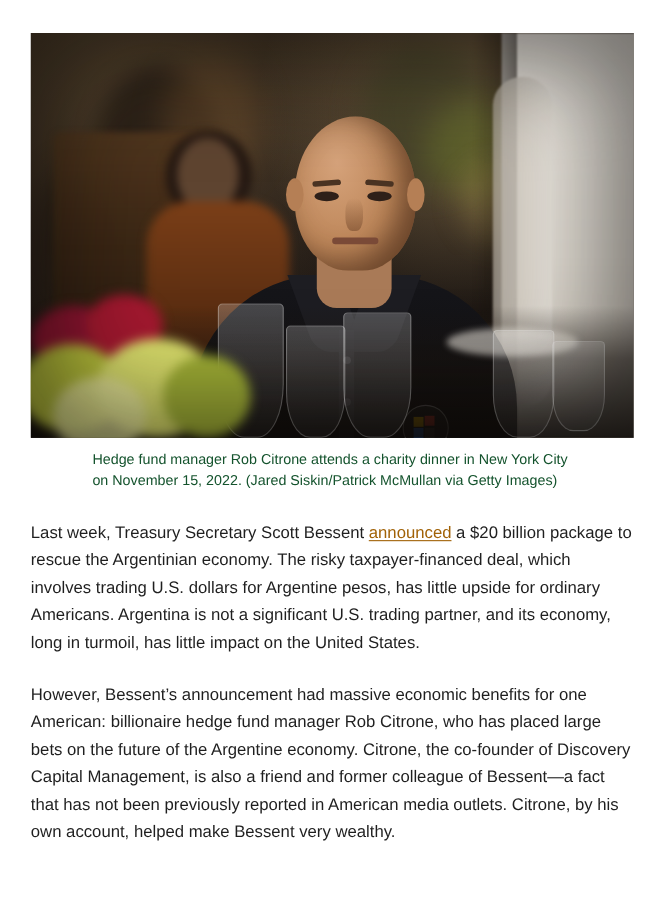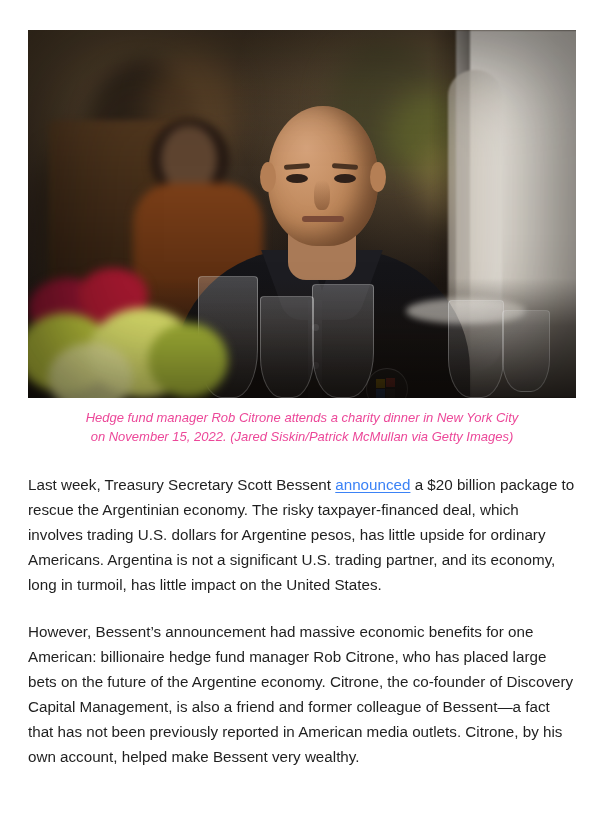--- a/index.html
+++ b/index.html
@@ -238,40 +238,38 @@
   .em4 { left: 19px; top: 20px; background: #3a3a3a; }
   .photo-vignette {
     position: absolute; inset: 0;
     box-shadow: inset 0 0 90px 28px rgba(10,7,5,.55);
     pointer-events: none;
   }
   
   .caption {
     margin: 10px 0 0 0;
     padding: 0 56px;
-    text-align: center;
     font-size: 13px;
     line-height: 19px;
-    color: #ec4899;
+    color: #14532d;
     font-family: "Liberation Sans", sans-serif;
-    font-style: italic;
   }
   
   .body-copy {
     margin-top: 26px;
   }
   .body-copy p {
     margin: 0 0 22px 0;
     font-size: 15.2px;
     line-height: 25px;
     color: #1f1f1f;
   }
   .body-copy p:last-child { margin-bottom: 0; }
   .inline-link {
-    color: #3b82f6;
+    color: #a16207;
     text-decoration: underline;
     text-underline-offset: 2px;
     cursor: pointer;
   }
 </style>
 </head>
 <body>
 
 <div class="page">
   <div class="article">

